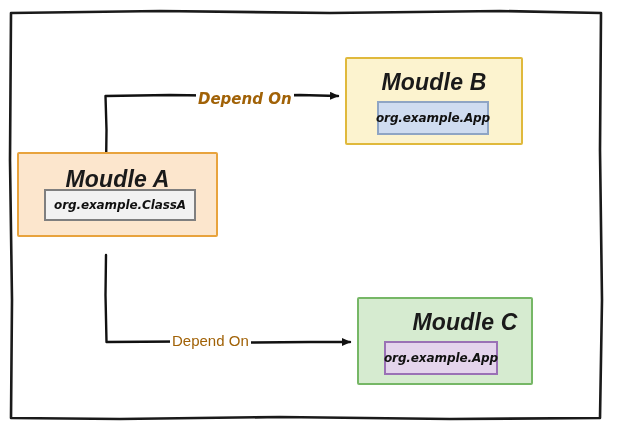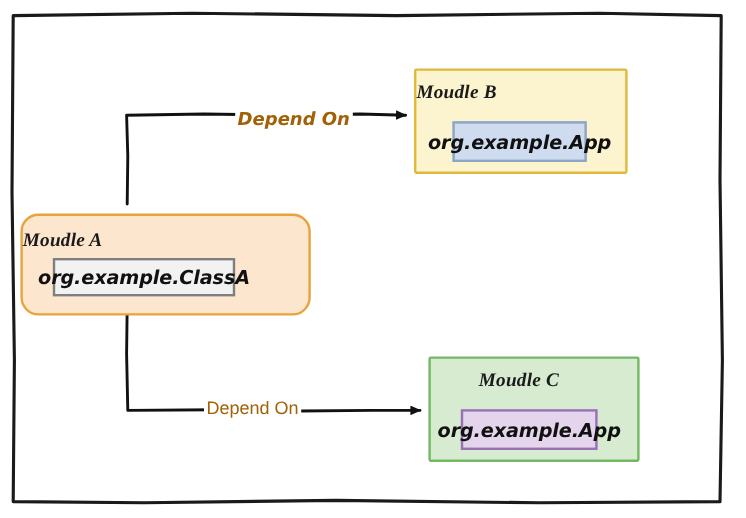--- a/index.html
+++ b/index.html
@@ -26,40 +26,41 @@
     position: absolute;
     box-sizing: border-box;
     border-style: solid;
     border-width: 2px;
     border-radius: 2px;
   }
   .node-title {
     position: absolute;
     left: 0;
     right: 0;
-    font-family: Liberation Serif, serif;
-    font-size: 16px;
+    text-align: center;
+    font-family: Liberation Sans, sans-serif;
+    font-size: 23px;
     font-style: italic;
     font-weight: 600;
     color: #1a1a1a;
     letter-spacing: 0.2px;
     white-space: nowrap;
   }
   .inner-box {
     position: absolute;
     box-sizing: border-box;
     border-style: solid;
     border-width: 2px;
     display: flex;
     align-items: center;
     justify-content: center;
   }
   .inner-label {
     font-family: "DejaVu Sans", sans-serif;
-    font-size: 16px;
+    font-size: 12px;
     font-weight: bold;
     font-style: italic;
     color: #111111;
     white-space: nowrap;
     letter-spacing: -0.1px;
   }
   .edge-label {
     position: absolute;
     white-space: nowrap;
     color: #a16207;
@@ -95,21 +96,21 @@
              L450,419 L280,417 L120,419 L11,418
              L12,300 L10,160 Z" fill="none" stroke="#1a1a1a" stroke-width="2.6" stroke-linejoin="round" stroke-linecap="round"></path>
 
     <path d="M106,170 L106.5,130 L105.5,96 L170,95 L240,96 L300,95 L338,96" fill="none" stroke="#111111" stroke-width="2.4" stroke-linejoin="round" stroke-linecap="round" marker-end="url(#arrowhead)"></path>
 
     <path d="M106,255 L105.5,295 L106.5,342 L180,341.5 L250,342.5 L310,342 L350,342" fill="none" stroke="#111111" stroke-width="2.4" stroke-linejoin="round" stroke-linecap="round" marker-end="url(#arrowhead)"></path>
 
     <path d="M385,334 L385,357" fill="none" stroke="#111111" stroke-width="2.2" stroke-linecap="round" marker-end="url(#arrowhead)"></path>
   </svg>
 
-  <div class="node-box" style="left:17px; top:178px; width:242px; height:85px; background:#fce6cd; border-color:#e8a33d;border-radius:15px;">
+  <div class="node-box" style="left:17px; top:152px; width:201px; height:85px; background:#fce6cd; border-color:#e8a33d;">
     <div class="node-title" style="top:12px;">Moudle A</div>
     <div class="inner-box" style="left:25px; top:35px; width:152px; height:32px; background:#f2f2f2; border-color:#7f7f7f;text-align:center;">
       <span class="inner-label">org.example.ClassA</span>
     </div>
   </div>
 
   <div class="node-box" style="left:345px; top:57px; width:178px; height:88px; background:#fcf3cf; border-color:#e0b93c;">
     <div class="node-title" style="top:10px;">Moudle B</div>
     <div class="inner-box" style="left:30px; top:42px; width:112px; height:34px; background:#cfdcf0; border-color:#8fa5c4;">
       <span class="inner-label">org.example.App</span>

